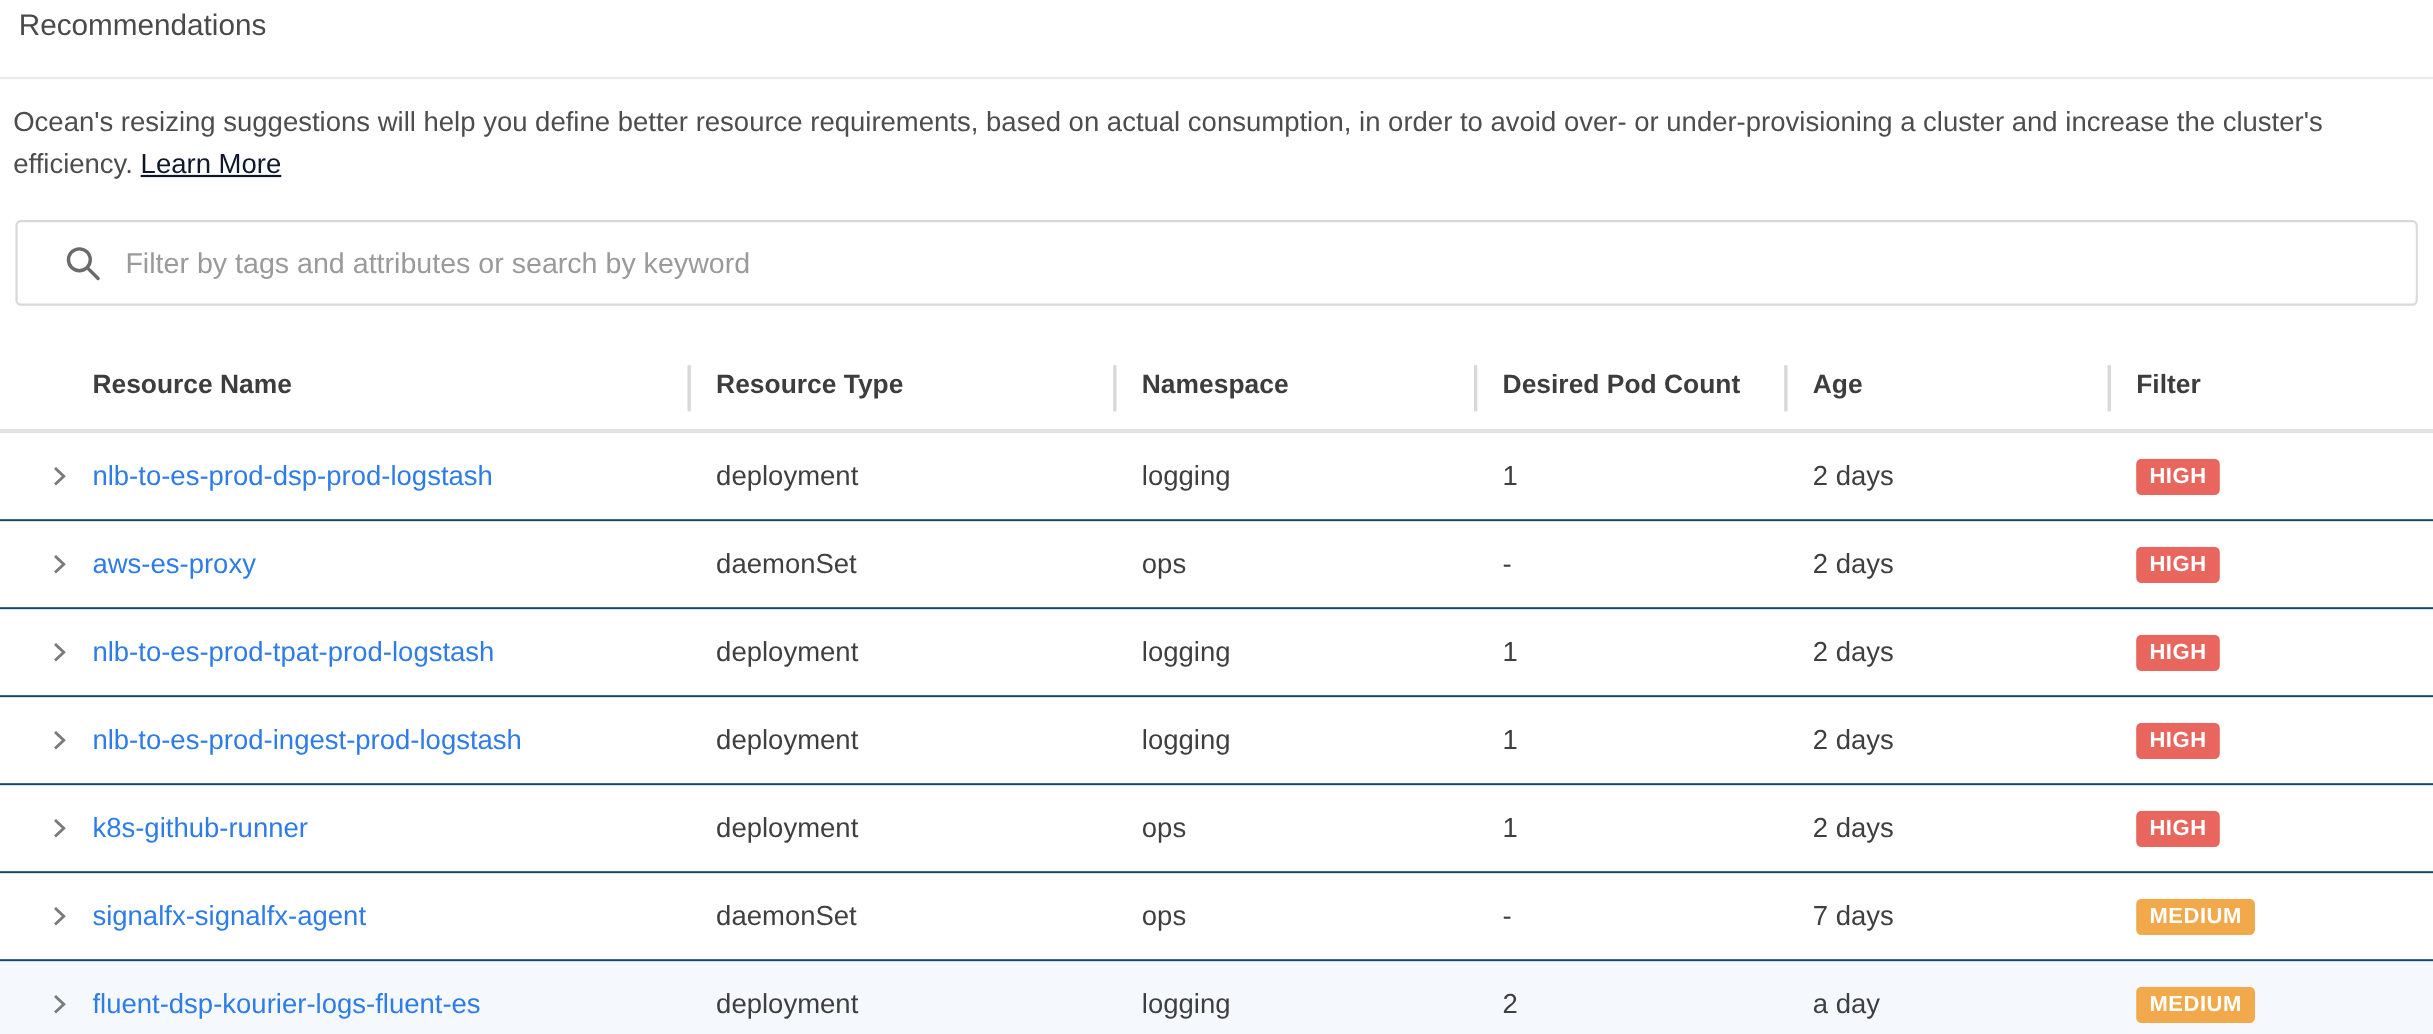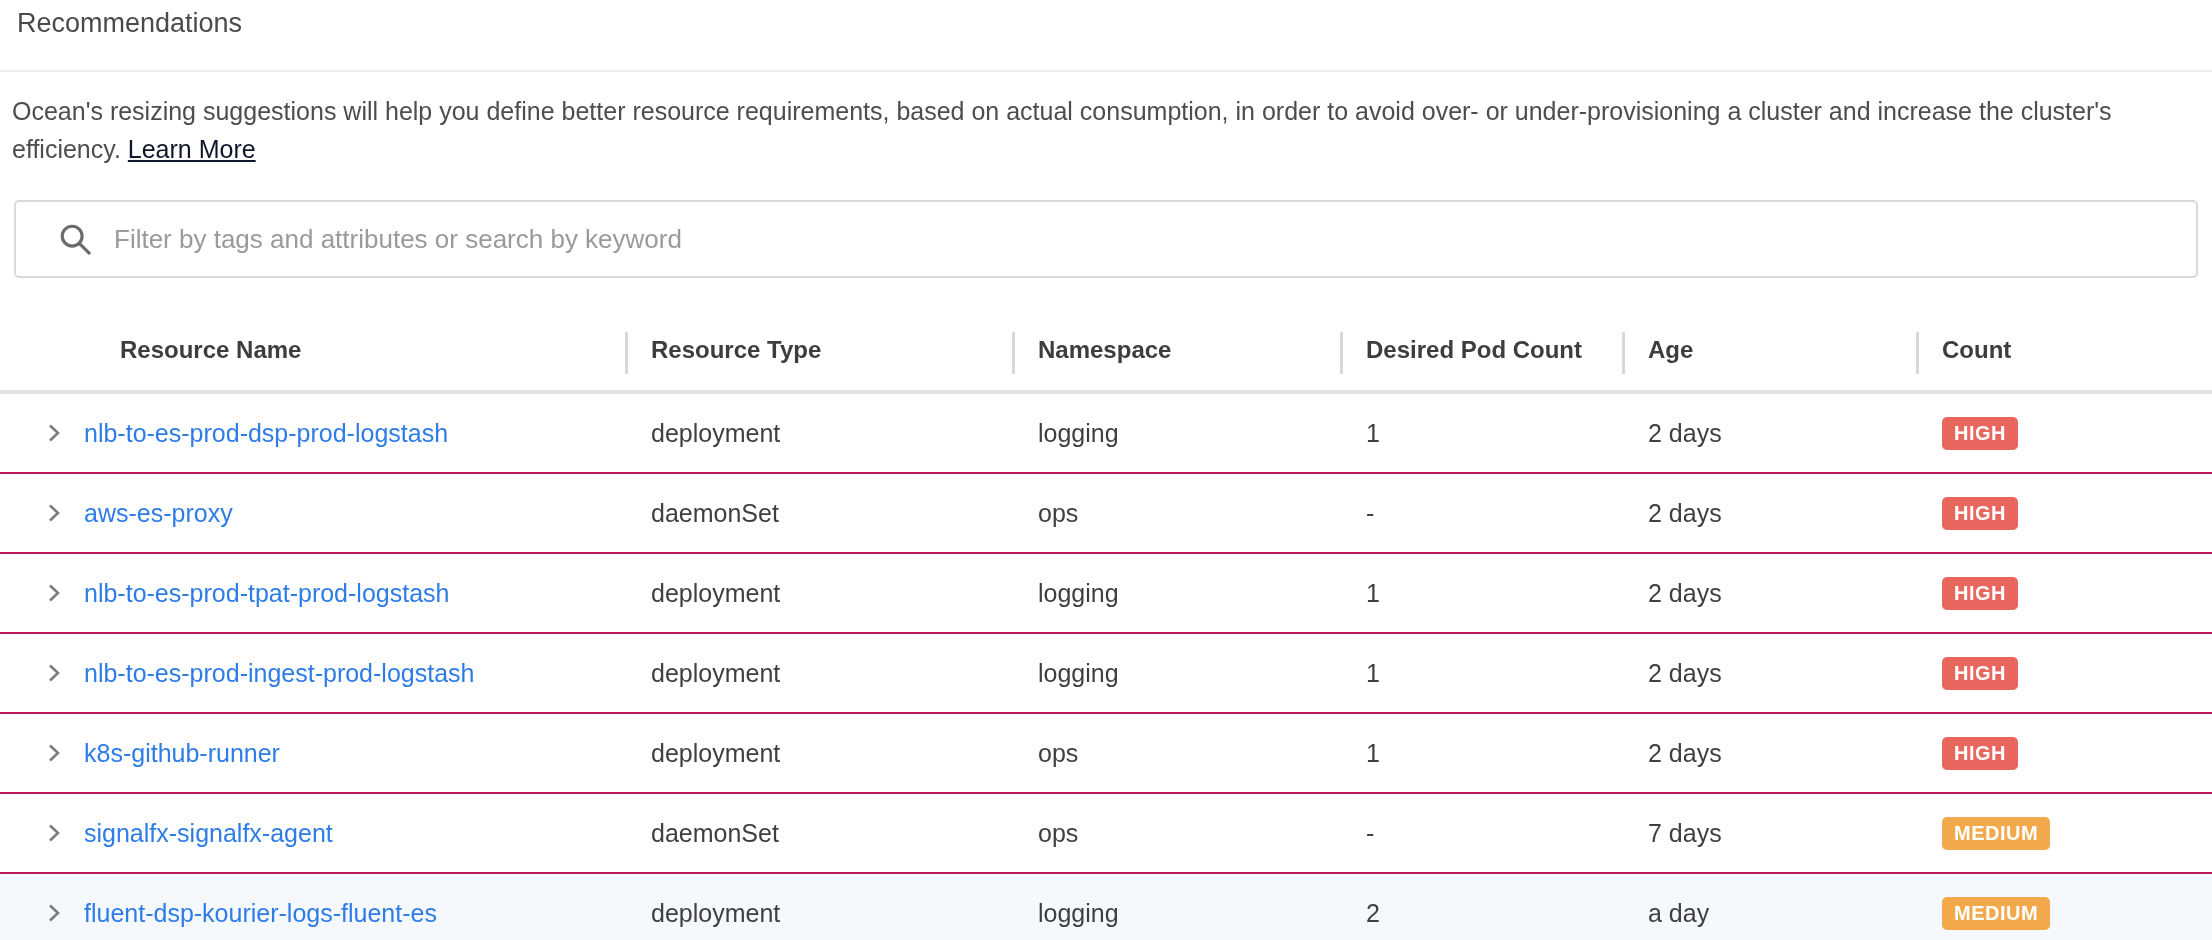--- a/index.html
+++ b/index.html
@@ -46,28 +46,28 @@
   .table-header {
     height: 84px;
     border-bottom: 4px solid #e2e2e2;
   }
   .th {
     position: relative; height: 100%;
     display: flex; align-items: center;
     font-size: 24px; font-weight: bold; color: #3d3d3d;
     padding-left: 26px;
   }
-  .th.first { padding-left: 120px; }
+  .th.first { padding-left: 84px; }
   .th .sep {
     position: absolute; left: 0; top: 22px; width: 3px; height: 42px;
     background: #d8d8d8;
   }
   .tr {
     height: 80px;
-    border-bottom: 2px solid #be185d;
+    border-bottom: 2px solid #0c4a6e;
     background: #ffffff;
     cursor: pointer;
   }
   .tr.highlighted { background: #f5f8fd; }
   .td {
     font-size: 25px; color: #3f3f3f; padding-left: 26px;
     white-space: nowrap; overflow: hidden;
   }
   .td.first { display: flex; align-items: center; padding-left: 42px; }
   .expander {
@@ -121,21 +121,21 @@
     <div class="th">
       <span class="sep"></span>
       <span>Desired Pod Count</span>
     </div>
     <div class="th">
       <span class="sep"></span>
       <span>Age</span>
     </div>
     <div class="th">
       <span class="sep"></span>
-      <span>Count</span>
+      <span>Filter</span>
     </div>
   </div>
   <div id="table-body">
   <div class="grid-row tr">
     <div class="td first">
       <span class="expander">
         <svg width="22" height="22" viewBox="0 0 22 22" fill="none" stroke="#7b7b7b" stroke-width="2.6">
           <polyline points="7 3.5 15 11 7 18.5"></polyline>
         </svg>
       </span>

